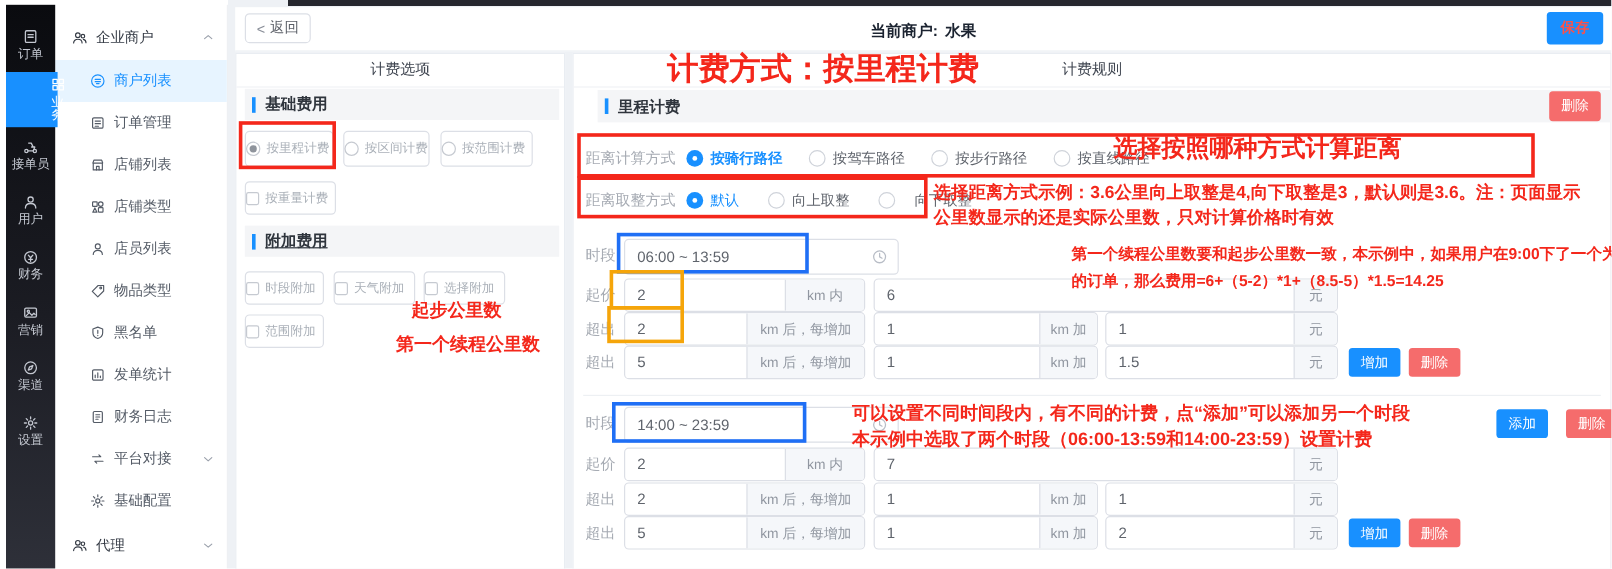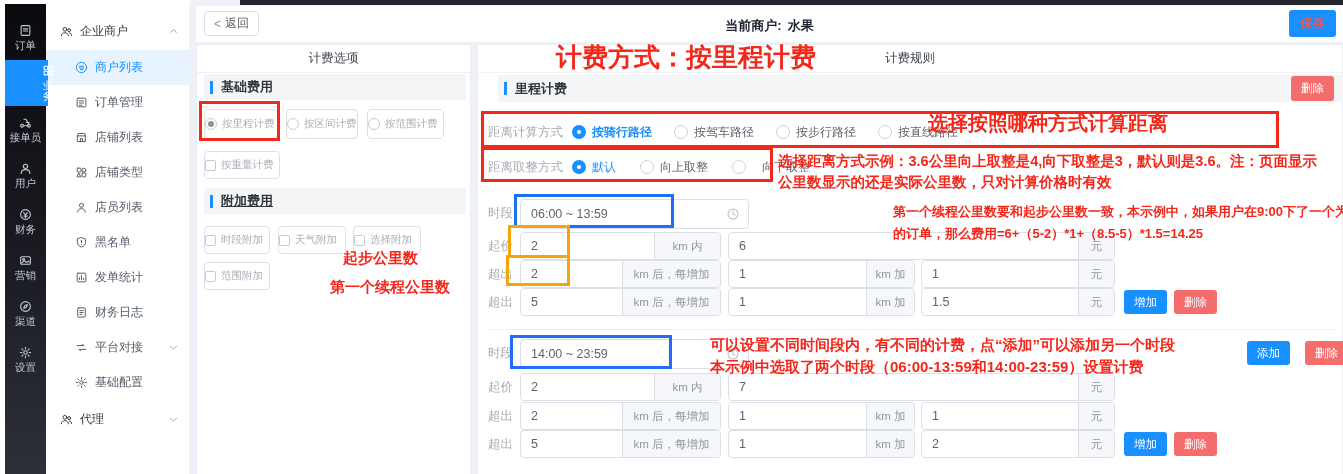--- a/index.html
+++ b/index.html
@@ -239,20 +239,29 @@
           <svg viewBox="0 0 24 24">
             <circle cx="12" cy="8" r="3.8"></circle>
             <path d="M5 20.5c0-4 3-6.3 7-6.3s7 2.3 7 6.3"></path>
           </svg>
         </span>
         <span>店员列表</span>
       </div>
       <div class="menu-item sub">
         <span style="display: flex;">
           <svg viewBox="0 0 24 24">
+            <path d="M3.5 12.5l9-9H21v8.5l-9 9z"></path>
+            <circle cx="16.5" cy="7.5" r="1.4"></circle>
+          </svg>
+        </span>
+        <span>物品类型</span>
+      </div>
+      <div class="menu-item sub">
+        <span style="display: flex;">
+          <svg viewBox="0 0 24 24">
             <path d="M12 3l7.5 2.8v5.7c0 4.6-3.2 7.6-7.5 8.9-4.3-1.3-7.5-4.3-7.5-8.9V5.8z"></path>
             <path d="M12 8v4.5M12 15.5v.5"></path>
           </svg>
         </span>
         <span>黑名单</span>
       </div>
       <div class="menu-item sub">
         <span style="display: flex;">
           <svg viewBox="0 0 24 24">
             <rect x="4" y="4" width="16" height="16" rx="2"></rect>

